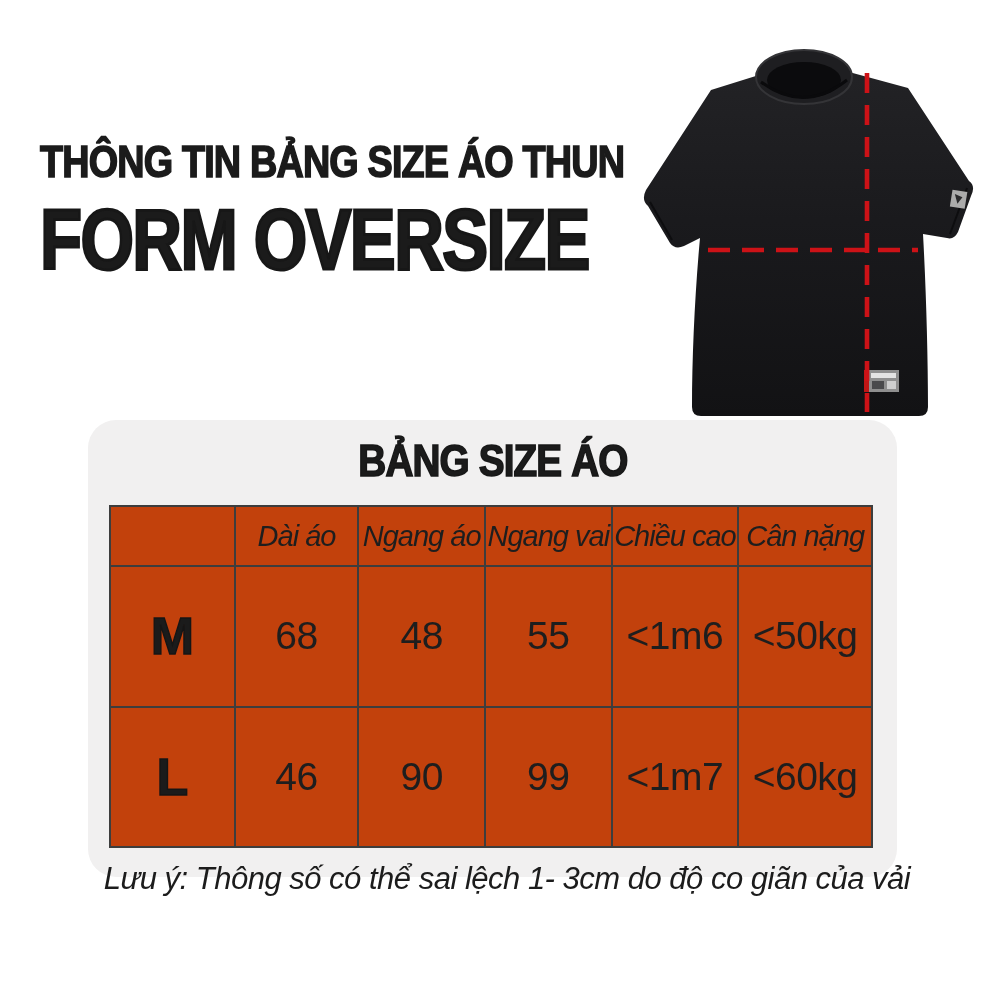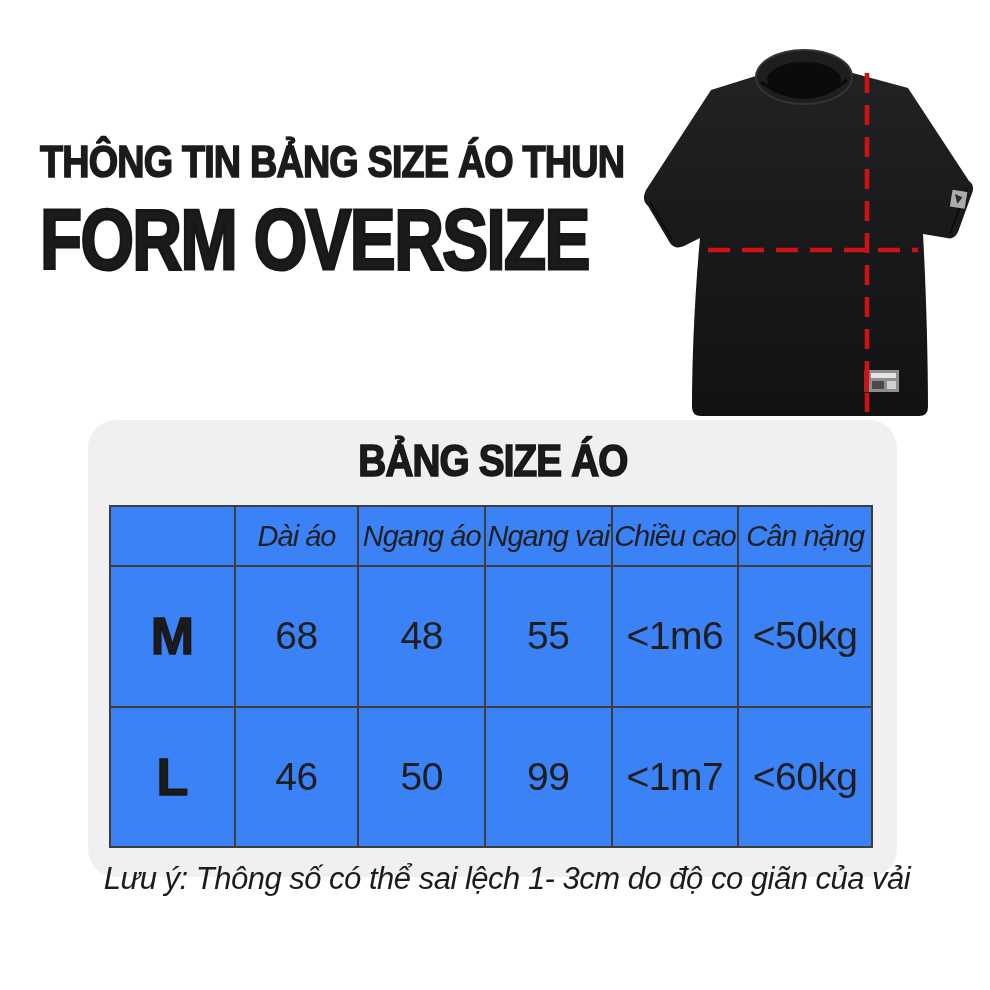--- a/index.html
+++ b/index.html
@@ -32,21 +32,21 @@
   .panel-title-wrap{width:100%;text-align:center;padding-top:16px;}
   .panel-title{
     display:inline-block;font-size:44px;font-weight:700;letter-spacing:-1px;
     -webkit-text-stroke:1.6px #171717;transform:scaleX(.88);transform-origin:center;
   }
   .tablewrap{position:absolute;left:21px;top:85px;width:764px;height:343px;}
   table.size{
     width:100%;height:100%;border-collapse:collapse;table-layout:fixed;
   }
   table.size th,table.size td{
-    border:2px solid #3d3d3d;background:#3b82f6;text-align:center;vertical-align:middle;
+    border:2px solid #3d3d3d;background:#c2410c;text-align:center;vertical-align:middle;
     padding:0;overflow:hidden;
   }
   table.size thead tr{height:60px;}
   table.size tbody tr{height:94px;}
   .col-head{font-style:italic;font-weight:400;font-size:29px;letter-spacing:-1px;color:#1e1e1e;}
   .size-cell{font-size:52px;font-weight:700;-webkit-text-stroke:1.4px #151515;font-style:normal;}
   .val-cell{font-size:39px;letter-spacing:-0.5px;color:#1e1e1e;}
 
   
   .note{
@@ -147,21 +147,21 @@
             <td class="size-cell">M</td>
             <td class="val-cell">68</td>
             <td class="val-cell">48</td>
             <td class="val-cell">55</td>
             <td class="val-cell">&lt;1m6</td>
             <td class="val-cell">&lt;50kg</td>
           </tr>
           <tr>
             <td class="size-cell">L</td>
             <td class="val-cell">46</td>
-            <td class="val-cell">50</td>
+            <td class="val-cell">90</td>
             <td class="val-cell">99</td>
             <td class="val-cell">&lt;1m7</td>
             <td class="val-cell">&lt;60kg</td>
           </tr>
         </tbody>
       </table>
     </div>
   </div>
 
   <div class="note">Lưu ý: Thông số có thể sai lệch 1- 3cm do độ co giãn của vải</div>

